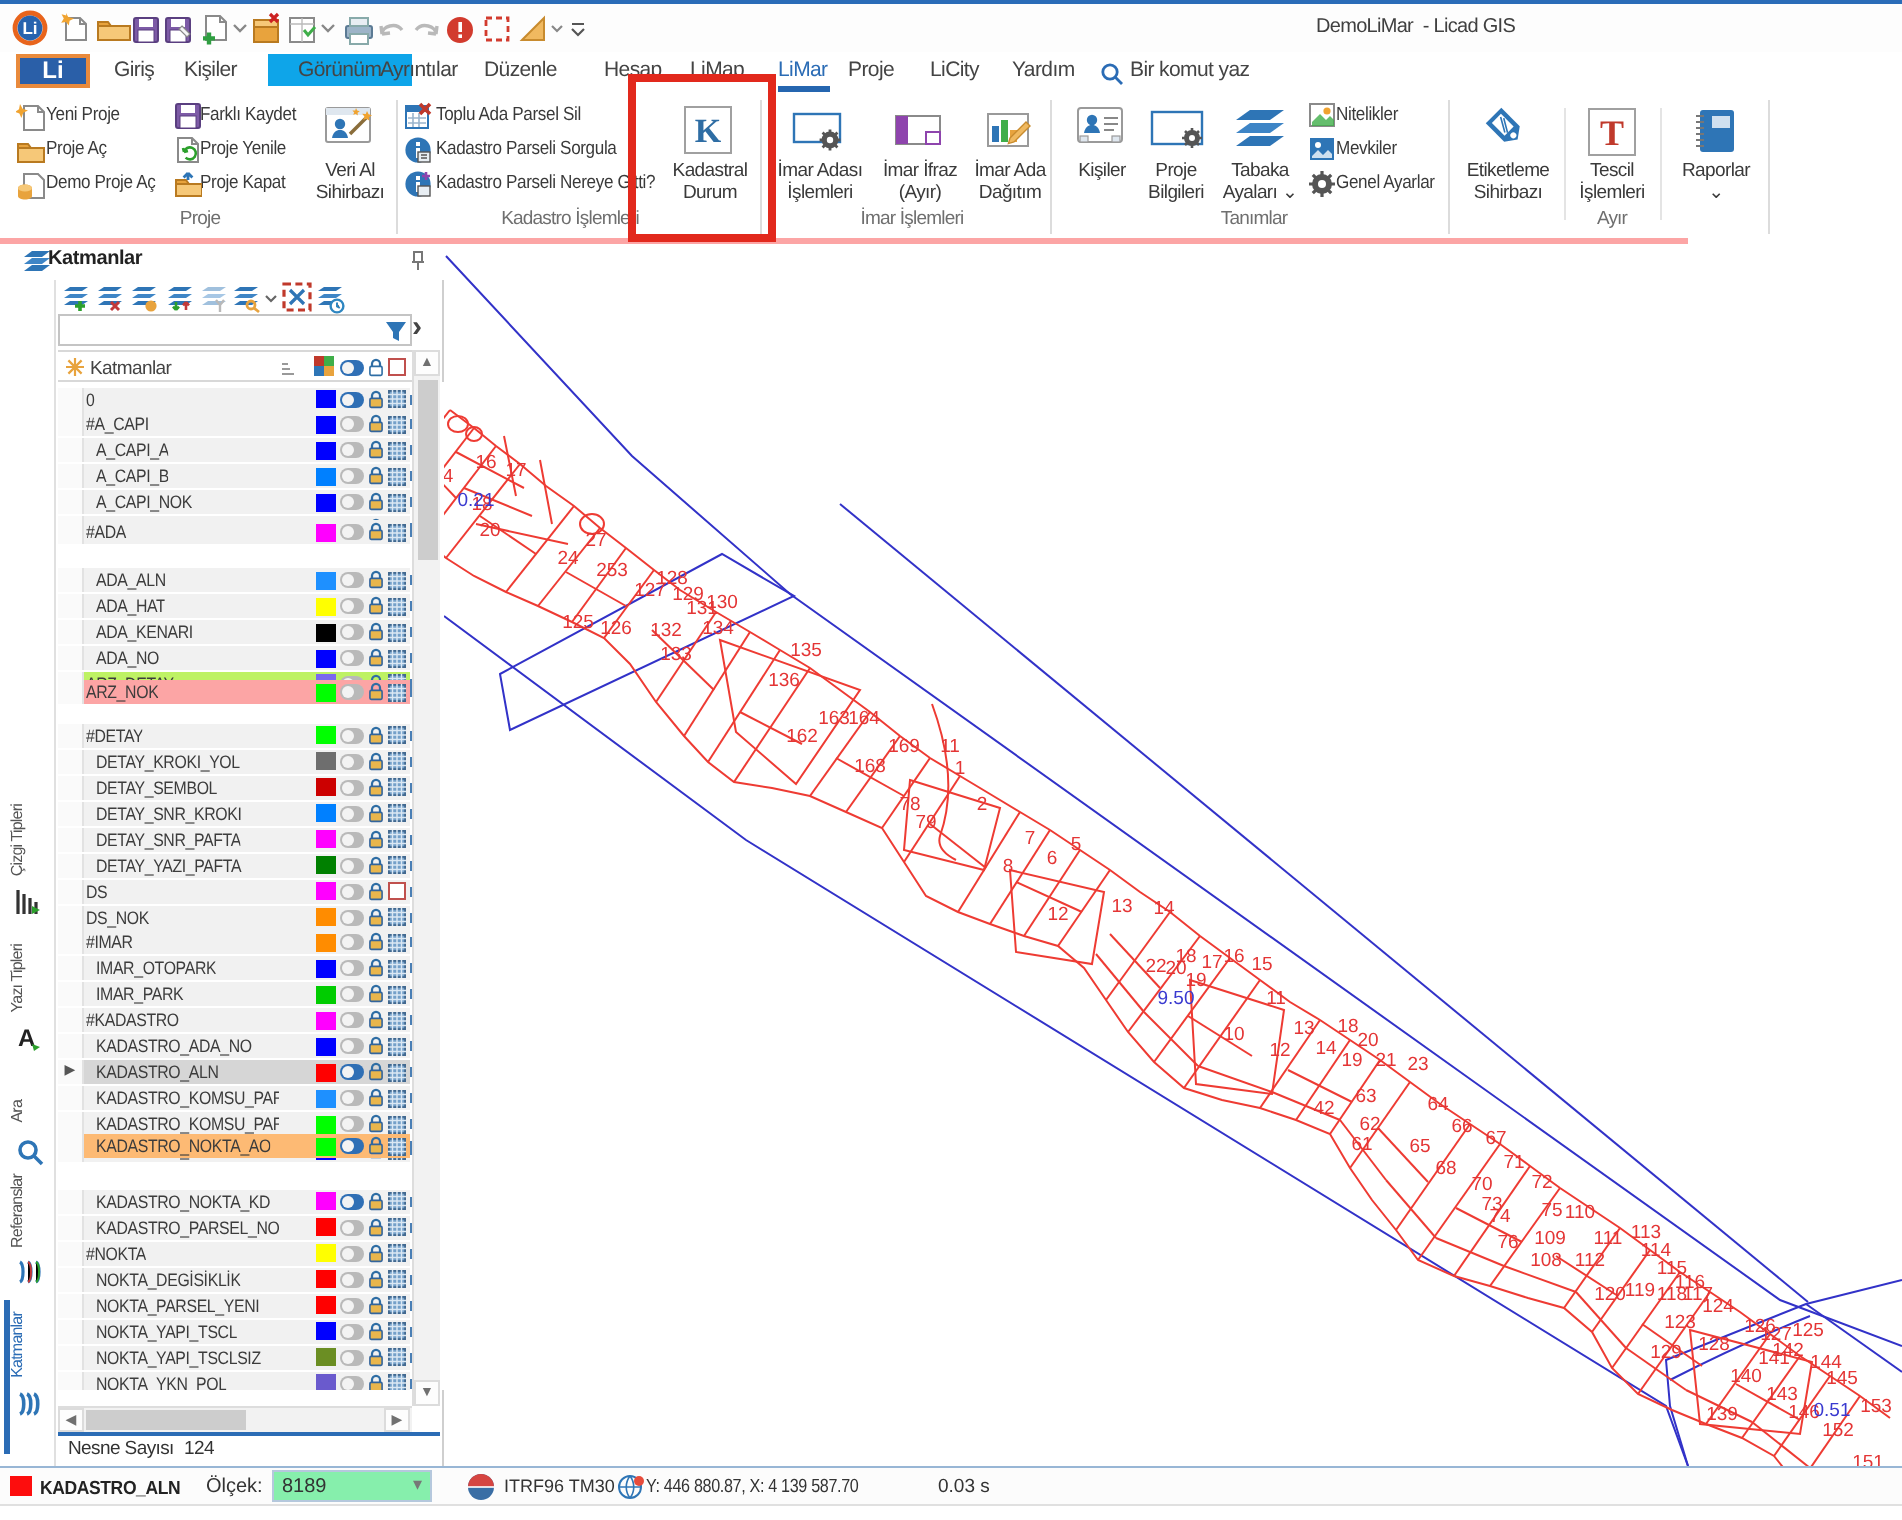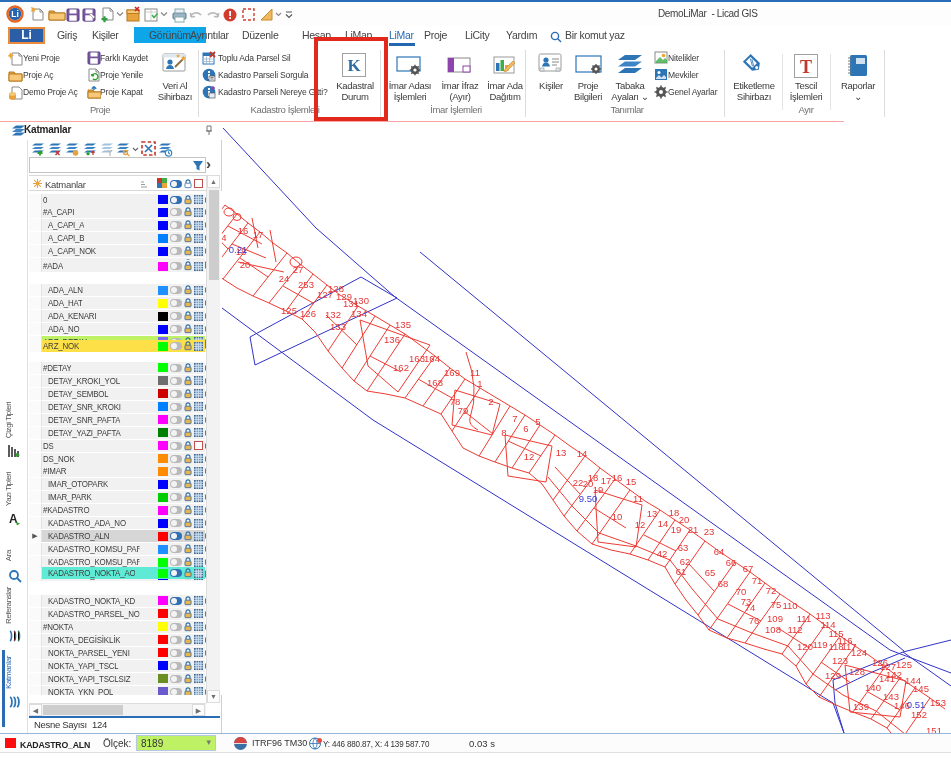--- a/index.html
+++ b/index.html
@@ -5,21 +5,21 @@
  font-family:"Liberation Sans",sans-serif;-webkit-font-smoothing:antialiased}
 #root{position:relative;width:951px;height:760px;background:#fff}
 .abs{position:absolute}
 #topline{position:absolute;left:0;top:0;width:951px;height:2px;background:#2a6cb8}
 #titlebar{position:absolute;left:0;top:2px;width:951px;height:24px;background:#fdfdfd}
 #title{position:absolute;left:658px;top:8px;font-size:10px;letter-spacing:-0.35px;color:#404040}
 #tabrow{position:absolute;left:0;top:26px;width:951px;height:20px;background:#fff}
 .tab{position:absolute;top:3px;font-size:10.5px;letter-spacing:-0.3px;color:#444}
 #libtn{position:absolute;left:8px;top:1px;width:37px;height:17px;background:#2a5fa8;
  border:2px solid #e98a3c;color:#fff;font-weight:bold;font-size:12px;text-align:center;line-height:13px}
-#ribbon{position:absolute;left:0;top:46px;width:844px;height:76px;background:#fff;border-bottom:1px solid #fca5a5}
+#ribbon{position:absolute;left:0;top:46px;width:844px;height:76px;background:#fff;border-bottom:3px solid #fca5a5}
 .gsep{position:absolute;top:4px;width:1px;height:67px;background:#dcdcdc}
 .glabel{position:absolute;top:58px;font-size:9.5px;letter-spacing:-0.4px;color:#6f6f6f;text-align:center;width:120px;margin-left:-60px}
 .sbt{position:absolute;font-size:9.5px;letter-spacing:-0.2px;color:#3a3a3a;white-space:nowrap;transform:scaleX(0.9);transform-origin:0 0}
 .bbt{position:absolute;font-size:9.5px;letter-spacing:-0.3px;color:#3a3a3a;text-align:center;width:80px;margin-left:-40px;line-height:11px}
 #main{position:absolute;left:0;top:122px;width:951px;height:611px}
 #map{position:absolute;left:222px;top:0;width:729px;height:611px;background:#fff;overflow:hidden}
 .bl{stroke:#3232c8;fill:none;stroke-width:1}
 .rl{stroke:#ee3b33;fill:none;stroke-width:1}
 .rt{fill:#e43535;font-size:9.5px;font-family:"Liberation Sans",sans-serif;text-anchor:middle}
 .bt{fill:#3a3ad0;font-size:9.5px;font-family:"Liberation Sans",sans-serif;text-anchor:middle}
@@ -841,21 +841,21 @@
               <rect x="1.2" y="5" width="7.6" height="5.6" rx="0.8" fill="#e9b64d" stroke="#32649c" stroke-width="1"></rect>
             </svg>
 <svg class="gic" viewBox="0 0 10 10">
               <rect x="0.5" y="0.5" width="9" height="9" fill="#74a0c9" stroke="#41688f"></rect>
               <path d="M0 2.5h10M0 5h10M0 7.5h10M2.5 0v10M5 0v10M7.5 0v10" stroke="#dbe8f4" stroke-width="0.8"></path>
             </svg>
 <svg class="pic" viewBox="0 0 6 10">
               <path d="M0 2h3l2-2v10l-2-2H0z" fill="#4a7fb5"></path>
             </svg>
 </div>
-<div class="lrow" style="top:149px;background:#fde047">
+<div class="lrow" style="top:149px;background:#fca5a5">
 <span class="ind"></span>
 <span class="lname" style="left:14px">ARZ_NOK</span>
 <span class="sw" style="background:#00ff00"></span>
 <span class="tg">
               <span class="knob"></span>
             </span>
 <svg class="lk" viewBox="0 0 10 12">
               <path d="M2.5 5V3.4a2.5 2.5 0 0 1 5 0V5" fill="none" stroke="#2e6da4" stroke-width="1.4"></path>
               <rect x="1.2" y="5" width="7.6" height="5.6" rx="0.8" fill="#e9b64d" stroke="#32649c" stroke-width="1"></rect>
             </svg>
@@ -1180,21 +1180,21 @@
               <rect x="1.2" y="5" width="7.6" height="5.6" rx="0.8" fill="#e9b64d" stroke="#32649c" stroke-width="1"></rect>
             </svg>
 <svg class="gic" viewBox="0 0 10 10">
               <rect x="0.5" y="0.5" width="9" height="9" fill="#74a0c9" stroke="#41688f"></rect>
               <path d="M0 2.5h10M0 5h10M0 7.5h10M2.5 0v10M5 0v10M7.5 0v10" stroke="#dbe8f4" stroke-width="0.8"></path>
             </svg>
 <svg class="pic" viewBox="0 0 6 10">
               <path d="M0 2h3l2-2v10l-2-2H0z" fill="#4a7fb5"></path>
             </svg>
 </div>
-<div class="lrow" style="top:376px;background:#5eead4">
+<div class="lrow" style="top:376px;background:#fdba74">
 <span class="ind"></span>
 <span class="lname" style="left:18.5px">KADASTRO_NOKTA_AO</span>
 <span class="sw" style="background:#00ff00"></span>
 <span class="tg on">
               <span class="knob"></span>
             </span>
 <svg class="lk" viewBox="0 0 10 12">
               <path d="M2.5 5V3.4a2.5 2.5 0 0 1 5 0V5" fill="none" stroke="#2e6da4" stroke-width="1.4"></path>
               <rect x="1.2" y="5" width="7.6" height="5.6" rx="0.8" fill="#e9b64d" stroke="#32649c" stroke-width="1"></rect>
             </svg>
@@ -1371,21 +1371,21 @@
         </div>
 <div id="pblue"></div>
 <div id="nesne"><span>Nesne Sayısı</span><span style="position:absolute;left:58px">124</span></div>
 </div>
 </div>
 <div id="statussep"></div>
     <div id="statusbar">
 <div class="abs" style="left:5px;top:4px;width:11px;height:10px;background:#fd0d0d"></div>
 <div class="st" style="left:20px;font-weight:bold;font-size:9.5px;color:#222;top:4.5px;letter-spacing:-0.2px;transform:scaleX(0.92);transform-origin:0 0">KADASTRO_ALN</div>
 <div class="st" style="left:103px;font-size:10px">Ölçek:</div>
-<div class="abs" style="left:136px;top:1px;width:80px;height:16px;background:#bef264;border:1px solid #b5c8dd;font-size:10px;color:#333;padding:2px 4px">8189<span style="position:absolute;right:4px;top:1px;color:#777;font-size:9px">▾</span></div>
+<div class="abs" style="left:136px;top:1px;width:80px;height:16px;background:#86efac;border:1px solid #b5c8dd;font-size:10px;color:#333;padding:2px 4px">8189<span style="position:absolute;right:4px;top:1px;color:#777;font-size:9px">▾</span></div>
 <svg class="abs" style="left:233px;top:2px" width="15" height="15" viewBox="0 0 15 15">
         <circle cx="7.5" cy="7.5" r="6.5" fill="#3a6ea5"></circle>
         <path d="M1 7.5a6.5 6.5 0 0 1 13 0z" fill="#d64541"></path>
         <path d="M1 7.5h13" stroke="#fff" stroke-width="0.8"></path>
       </svg>
 <div class="st" style="left:252px;font-size:9px">ITRF96 TM30</div>
 <svg class="abs" style="left:309px;top:3px" width="14" height="13" viewBox="0 0 14 13">
         <circle cx="6" cy="6.5" r="5.5" fill="none" stroke="#2e75b6" stroke-width="1"></circle>
         <path d="M0.5 6.5h11M6 1a9 9 0 0 1 0 11M6 1a9 9 0 0 0 0 11" fill="none" stroke="#2e75b6" stroke-width="0.8"></path>
         <circle cx="10.5" cy="3.5" r="2.5" fill="#e74c3c"></circle>

